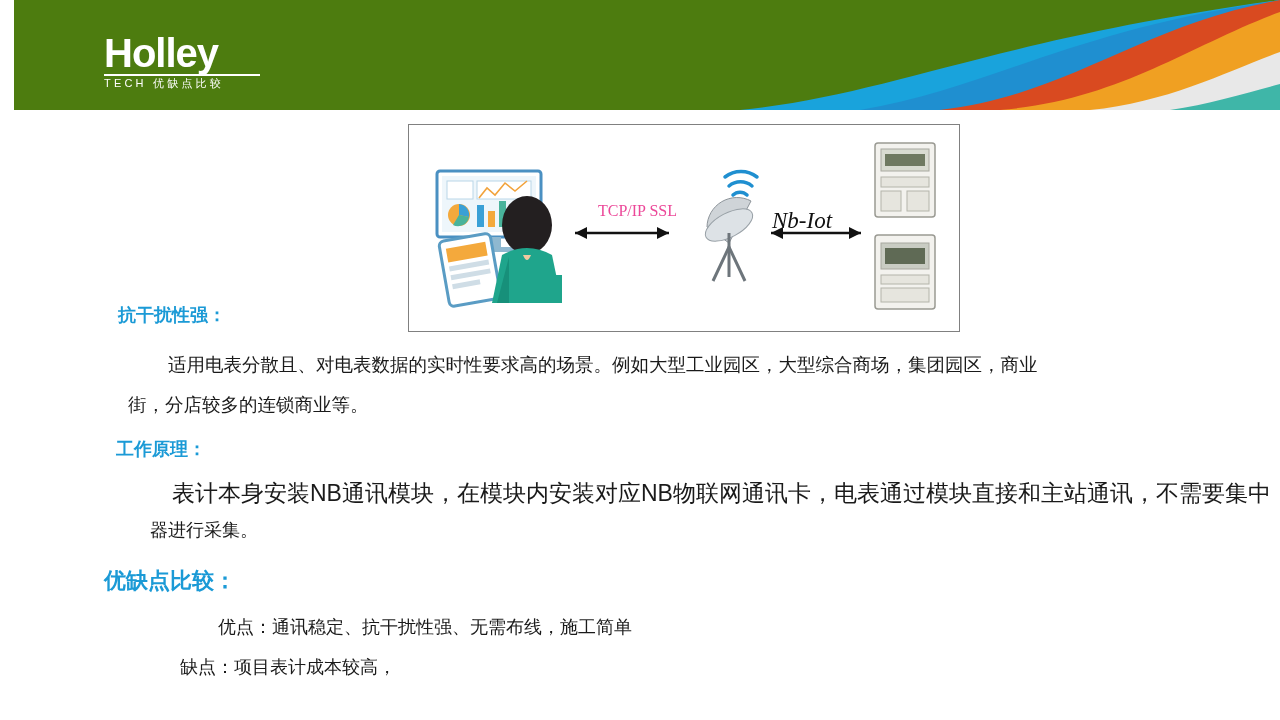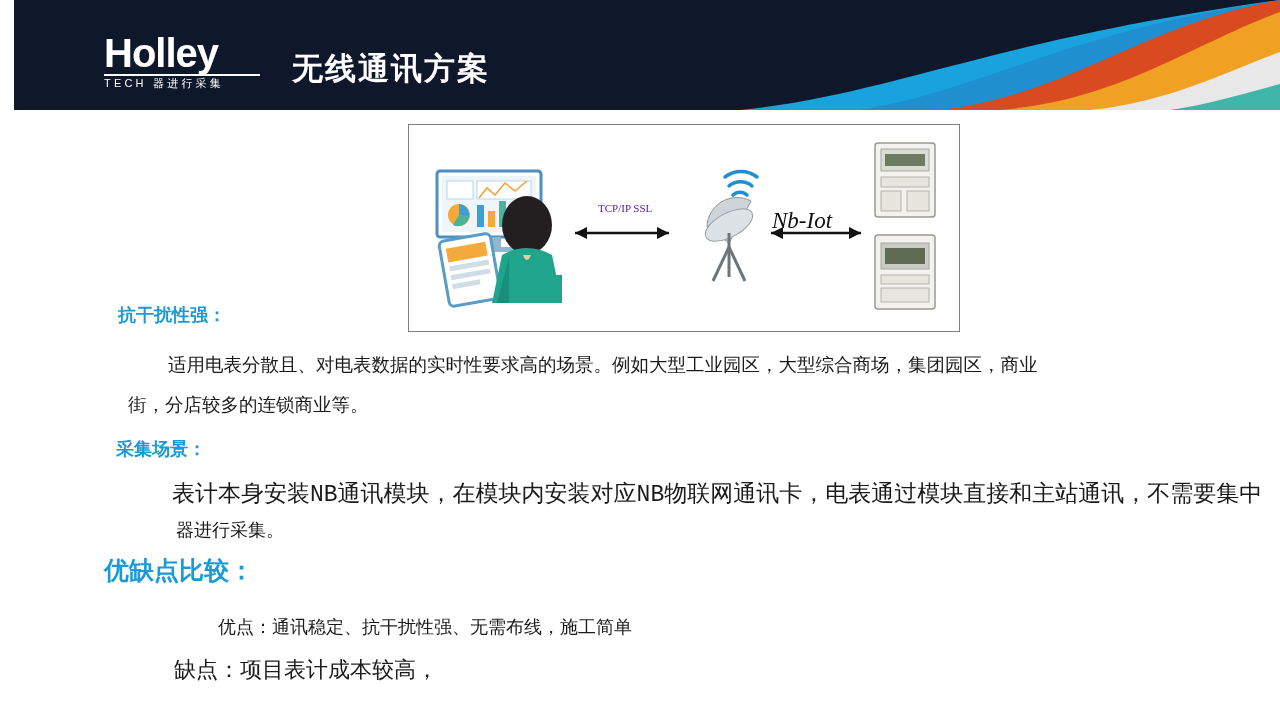--- a/index.html
+++ b/index.html
@@ -14,21 +14,21 @@
     overflow: hidden;
     position: relative;
   }
 
   
   .header {
     position: absolute;
     left: 0; top: 0;
     width: 1280px;
     height: 110px;
-    background: #0f172a;
+    background: #4d7c0f;
     overflow: hidden;
   }
   .header-left-bar {
     position: absolute;
     left: 0; top: 0;
     width: 14px;
     height: 110px;
     background: #ffffff;
   }
   .header-swoosh {
@@ -85,22 +85,22 @@
     top: 124px;
     width: 550px;
     height: 206px;
     border: 1px solid #808080;
     background: #ffffff;
   }
   .fig-label-tcp {
     position: absolute;
     left: 598px;
     top: 202px;
-    font-size: 11px;
-    color: #4c1d95;
+    font-size: 16px;
+    color: #ec4899;
     font-family: "Liberation Serif", serif;
   }
   .fig-label-nb {
     position: absolute;
     left: 772px;
     top: 208px;
     font-size: 23px;
     color: #111111;
     font-family: "Liberation Serif", serif;
     font-style: italic;
@@ -110,58 +110,57 @@
   .sec-head {
     position: absolute;
     color: #1b9ad6;
     font-weight: bold;
     font-family: "DejaVu Sans", sans-serif;
     white-space: nowrap;
   }
   .body-text {
     position: absolute;
     color: #1a1a1a;
-    font-family: Liberation Mono, monospace;
+    font-family: Liberation Sans, sans-serif;
     white-space: nowrap;
   }
 
   #head-scene   { left: 118px; top: 303px; font-size: 18px; }
   #para-scene-1 { left: 168px; top: 352px; font-size: 18.5px; }
   #para-scene-2 { left: 128px; top: 392px; font-size: 18.5px; }
 
   #head-principle { left: 116px; top: 437px; font-size: 18px; }
   #para-principle-1 { left: 172px; top: 478px; font-size: 23px; }
-  #para-principle-2 { left: 150px; top: 518px; font-size: 18px; margin-left: 26px; }
-
-  #head-compare { left: 104px; top: 554px; font-size: 25px; }
+  #para-principle-2 { left: 150px; top: 518px; font-size: 18px; }
+
+  #head-compare { left: 104px; top: 566px; font-size: 22px; }
   #para-pros { left: 174px; top: 615px; font-size: 18px; margin-left: 44px; }
-  #para-cons { left: 174px; top: 655px; font-size: 22px; }
+  #para-cons { left: 180px; top: 655px; font-size: 18px; }
 </style>
 </head>
 <body>
 
 <div class="header">
   <div class="header-left-bar"></div>
 
   <svg class="header-swoosh" viewBox="0 0 540 110" preserveAspectRatio="none">
     <path d="M0,110 C150,95 250,40 540,0 L540,110 Z" fill="#19a3dc"></path>
     <path d="M120,110 C250,88 330,30 540,0 L540,110 Z" fill="#1f8fd0"></path>
     <path d="M200,110 C330,95 400,25 540,0 L540,110 Z" fill="#d94a20"></path>
     <path d="M260,110 C380,100 450,45 540,12 L540,110 Z" fill="#f0a022"></path>
     <path d="M350,110 C430,102 490,70 540,52 L540,110 Z" fill="#e8e8e8"></path>
     <path d="M430,110 C470,104 510,92 540,84 L540,110 Z" fill="#3fb6a8"></path>
   </svg>
 
   <div class="logo-wrap">
     <div class="logo-text">Holley</div>
     <div class="logo-underline"></div>
-    <div class="logo-sub">TECH 器进行采集</div>
+    <div class="logo-sub">TECH 优缺点比较</div>
   </div>
 
-  <div class="header-title">无线通讯方案</div>
 </div>
 
 <div class="figure-box">
   <svg width="548" height="204" viewBox="0 0 548 204">
 
     <rect x="28" y="46" width="104" height="66" rx="3" fill="#ffffff" stroke="#4a90c2" stroke-width="3"></rect>
     <rect x="33" y="51" width="94" height="56" fill="#eef6fb"></rect>
     <rect x="38" y="56" width="26" height="18" fill="#ffffff" stroke="#b9d6e8"></rect>
     <rect x="68" y="56" width="54" height="18" fill="#ffffff" stroke="#b9d6e8"></rect>
     <path d="M70,73 L78,63 L86,70 L96,58 L106,66 L118,56" stroke="#f2a33c" fill="none" stroke-width="1.6"></path>
@@ -225,19 +224,19 @@
   </svg>
 </div>
 
 <div class="fig-label-tcp">TCP/IP  SSL</div>
 <div class="fig-label-nb">Nb-Iot</div>
 
 <div class="sec-head" id="head-scene">抗干扰性强：</div>
 <div class="body-text" id="para-scene-1">适用电表分散且、对电表数据的实时性要求高的场景。例如大型工业园区，大型综合商场，集团园区，商业</div>
 <div class="body-text" id="para-scene-2">街，分店较多的连锁商业等。</div>
 
-<div class="sec-head" id="head-principle">采集场景：</div>
+<div class="sec-head" id="head-principle">工作原理：</div>
 <div class="body-text" id="para-principle-1">表计本身安装NB通讯模块，在模块内安装对应NB物联网通讯卡，电表通过模块直接和主站通讯，不需要集中</div>
 <div class="body-text" id="para-principle-2">器进行采集。</div>
 
 <div class="sec-head" id="head-compare">优缺点比较：</div>
 <div class="body-text" id="para-pros">优点：通讯稳定、抗干扰性强、无需布线，施工简单</div>
 <div class="body-text" id="para-cons">缺点：项目表计成本较高，</div>
 
 </body></html>

